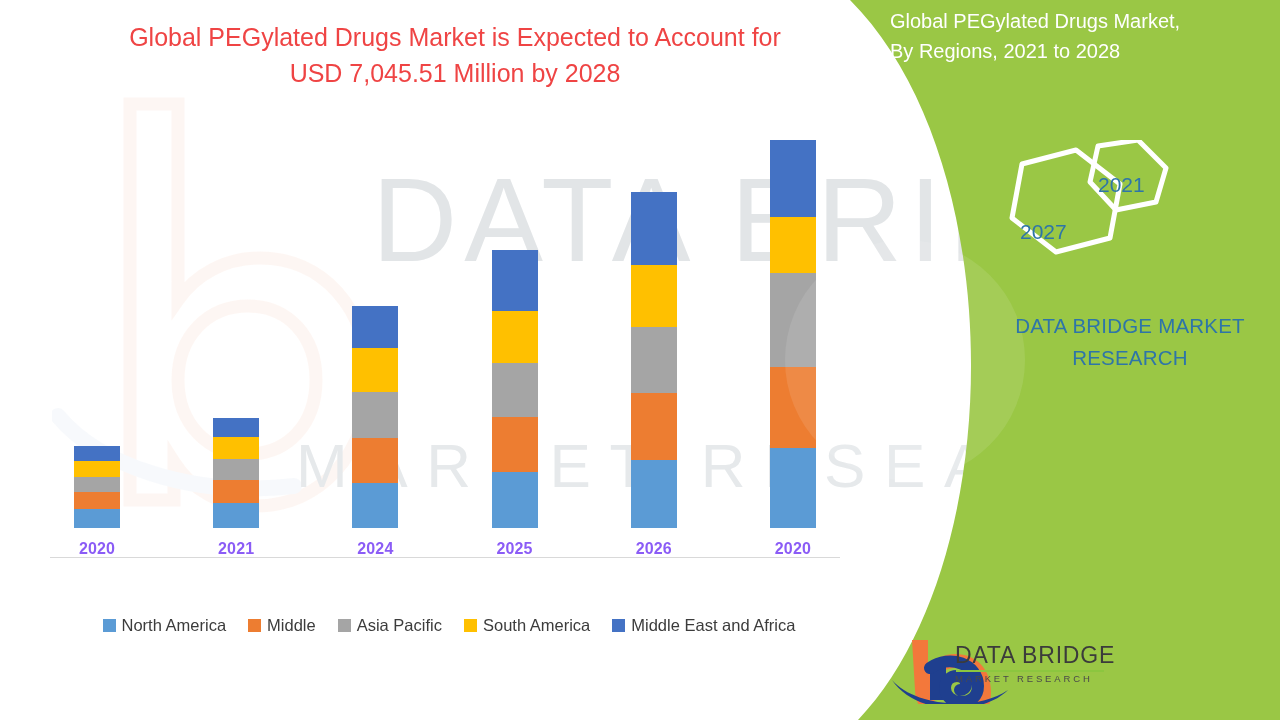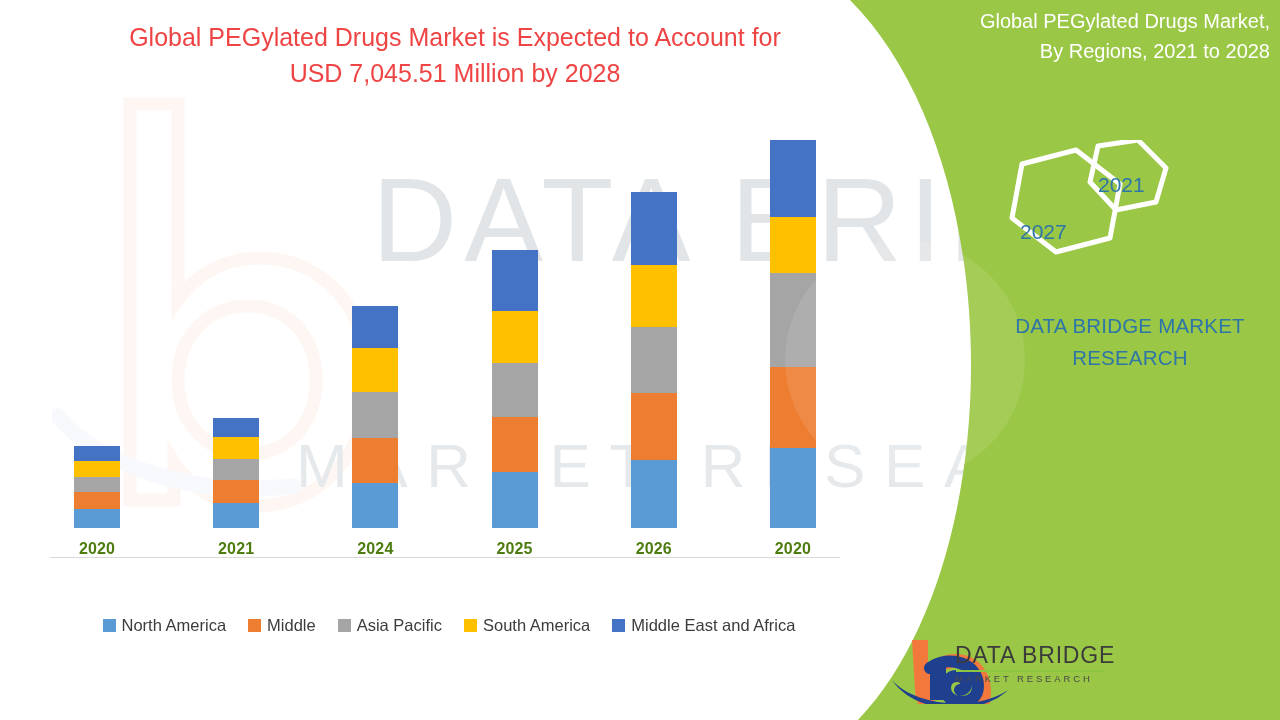--- a/index.html
+++ b/index.html
@@ -40,39 +40,39 @@
     display:flex; align-items:flex-end; justify-content:space-between;
   }
   .axis-line {
     position:absolute; left:0; right:0; bottom:52px; height:1px;
     background:#d9d9d9;
   }
   .col { width:74px; display:flex; flex-direction:column; align-items:center; height:100%; justify-content:flex-end; }
   .bar { width:46px; display:flex; flex-direction:column-reverse; }
   .seg { width:100%; display:block; }
   .xlabel {
-    margin-top:12px; font-size:16px; font-weight:bold; color:#4d7c0f;
+    margin-top:12px; font-size:16px; font-weight:bold; color:#8b5cf6;
     letter-spacing:.01em;
   }
 
   
   .legend {
     position:absolute; left:50px; top:616px; width:790px;
     display:flex; align-items:center; justify-content:center; gap:14px;
     flex-wrap:nowrap;
   }
   .lg-item { display:flex; align-items:center; gap:6px; white-space:nowrap;padding-left:8px; }
   .lg-swatch { width:13px; height:13px; display:inline-block; }
   .lg-text { font-size:16.5px; color:#3c3c3c; }
 
   
   .green-panel { position:absolute; left:0; top:0; width:1280px; height:720px; }
   .gp-title {
     position:absolute; left:890px; top:6px; width:380px;
-    text-align:right; color:#ffffff; font-size:20px; line-height:1.5;
+    text-align:left; color:#ffffff; font-size:20px; line-height:1.5;
     font-weight:400;
   }
   .hexes { position:absolute; left:980px; top:140px; width:220px; height:140px; }
   .hex-label {
     position:absolute; color:#2e75a8; font-size:21px; font-weight:400;
     white-space:nowrap;
   }
   .hex-2028-lbl { left:1020px; top:220px; }
   .hex-2021-lbl { left:1098px; top:173px; }
   .brand {

